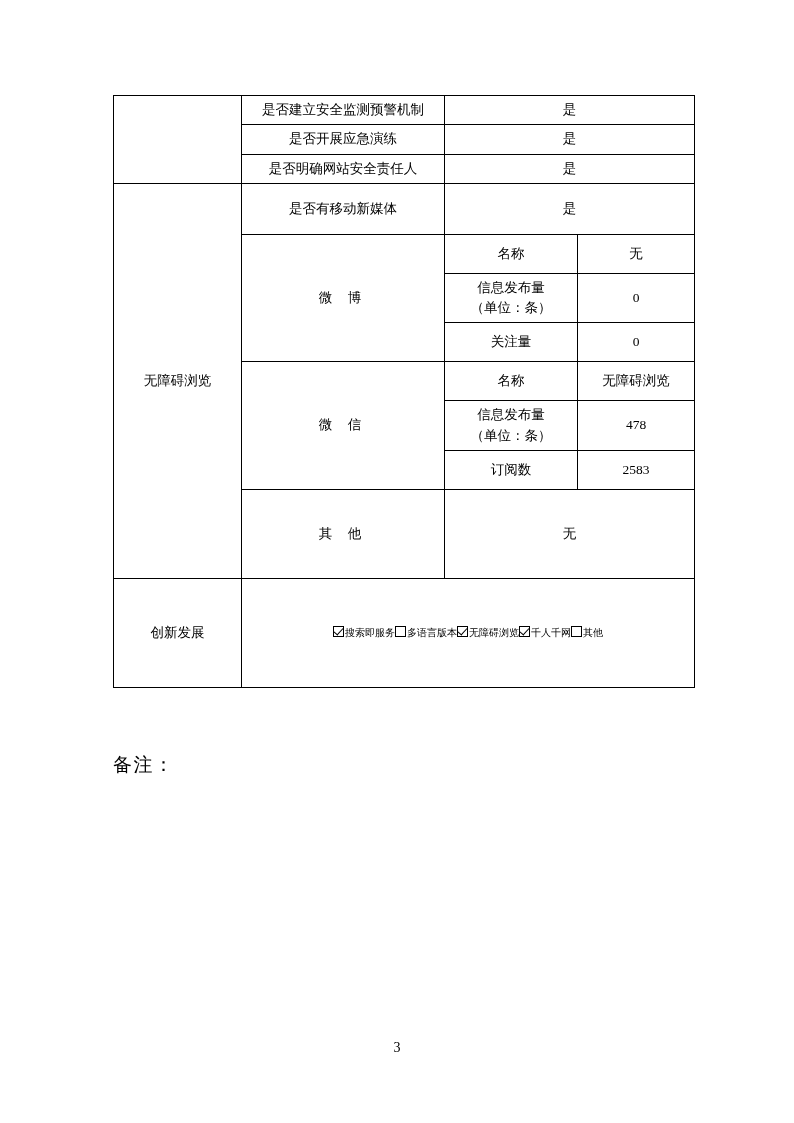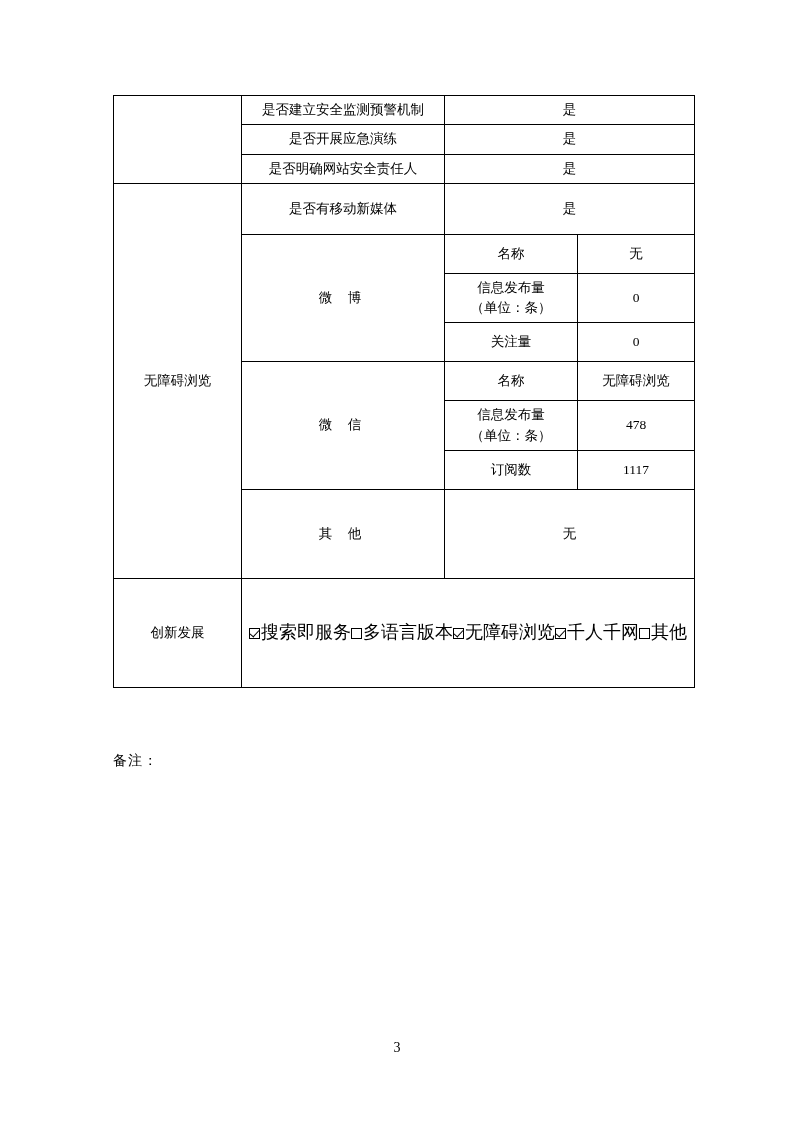--- a/index.html
+++ b/index.html
@@ -47,21 +47,21 @@
     letter-spacing: 0.45em;
     padding-left: 0.45em;
   }
   .innovation-cell {
     padding: 10px 6px;
     line-height: 2.2;
   }
   .cb-line {
     display: block;
     white-space: nowrap;
-    font-size: 18px;
+    font-size: 10px;
   }
   .cbox {
     display: inline-block;
     width: 11px;
     height: 11px;
     border: 1px solid #000;
     position: relative;
     vertical-align: -1px;
     margin-right: 1px;
     box-sizing: border-box;
@@ -75,21 +75,21 @@
     height: 8px;
     border: solid #000;
     border-width: 0 1.4px 1.4px 0;
     transform: rotate(42deg);
   }
   .tall-row td { height: 100px; }
   .remark {
     position: absolute;
     left: 113px;
     top: 752px;
-    font-size: 14px;
+    font-size: 19px;
     letter-spacing: 0.08em;
     font-family: "Liberation Serif", "DejaVu Serif", serif;
   }
   .page-number {
     position: absolute;
     left: 0;
     top: 1040px;
     width: 794px;
     text-align: center;
     font-size: 14px;
@@ -153,21 +153,21 @@
       </tr>
       <tr>
         <td>
           <div>信息发布量</div>
           <div>（单位：条）</div>
         </td>
         <td>478</td>
       </tr>
       <tr>
         <td style="height:30px">订阅数</td>
-        <td>1117</td>
+        <td>2583</td>
       </tr>
 
       <tr>
         <td style="height:80px" class="spaced">其 他</td>
         <td colspan="2">无</td>
       </tr>
 
       <tr class="tall-row">
         <td>创新发展</td>
         <td colspan="3" class="innovation-cell">

